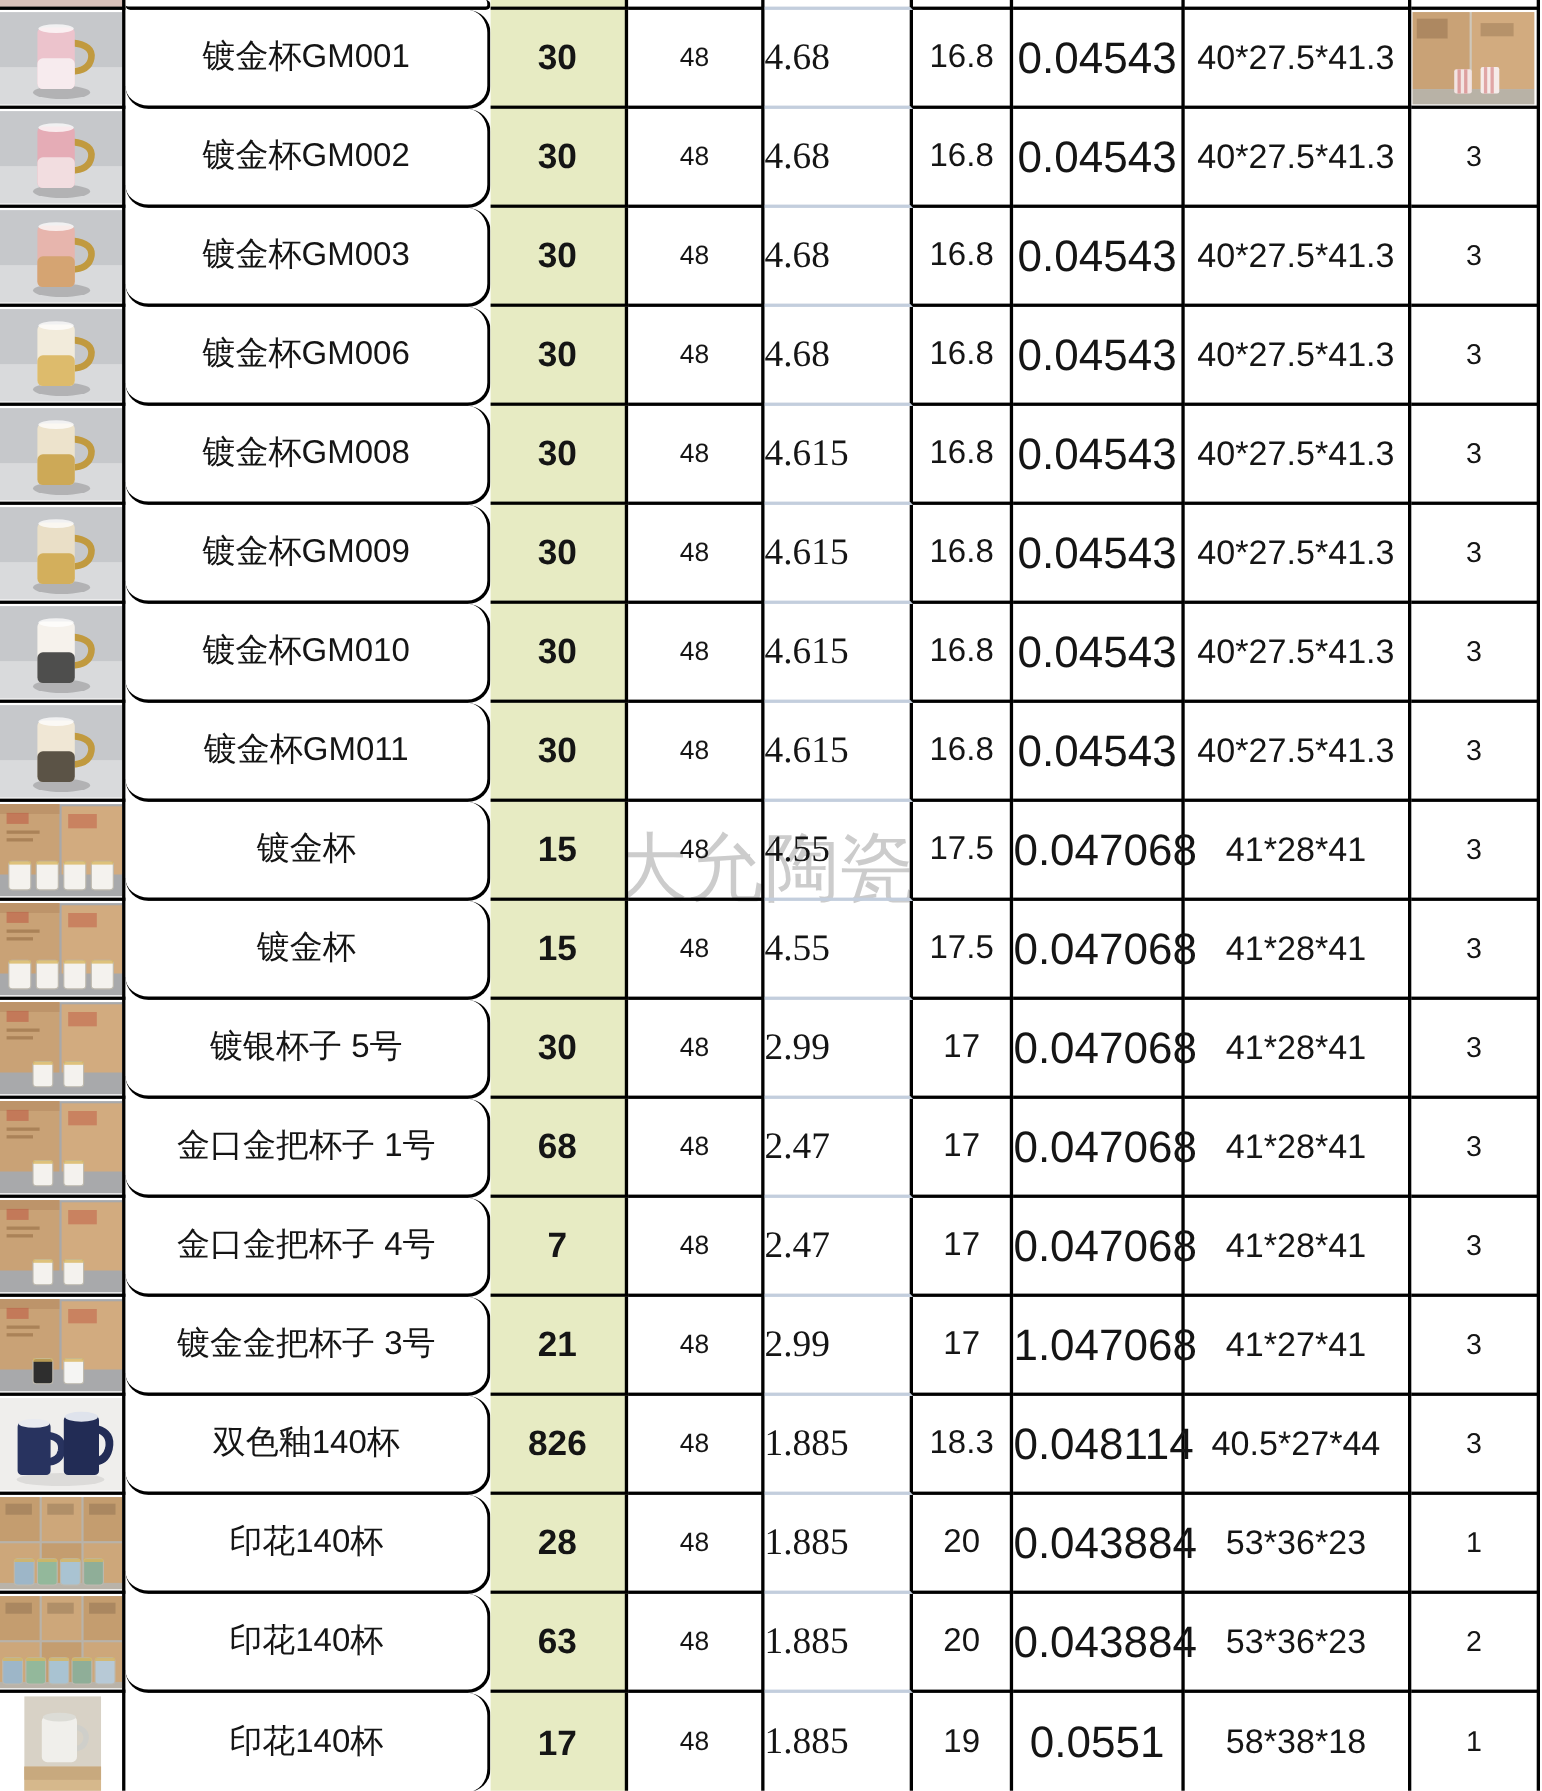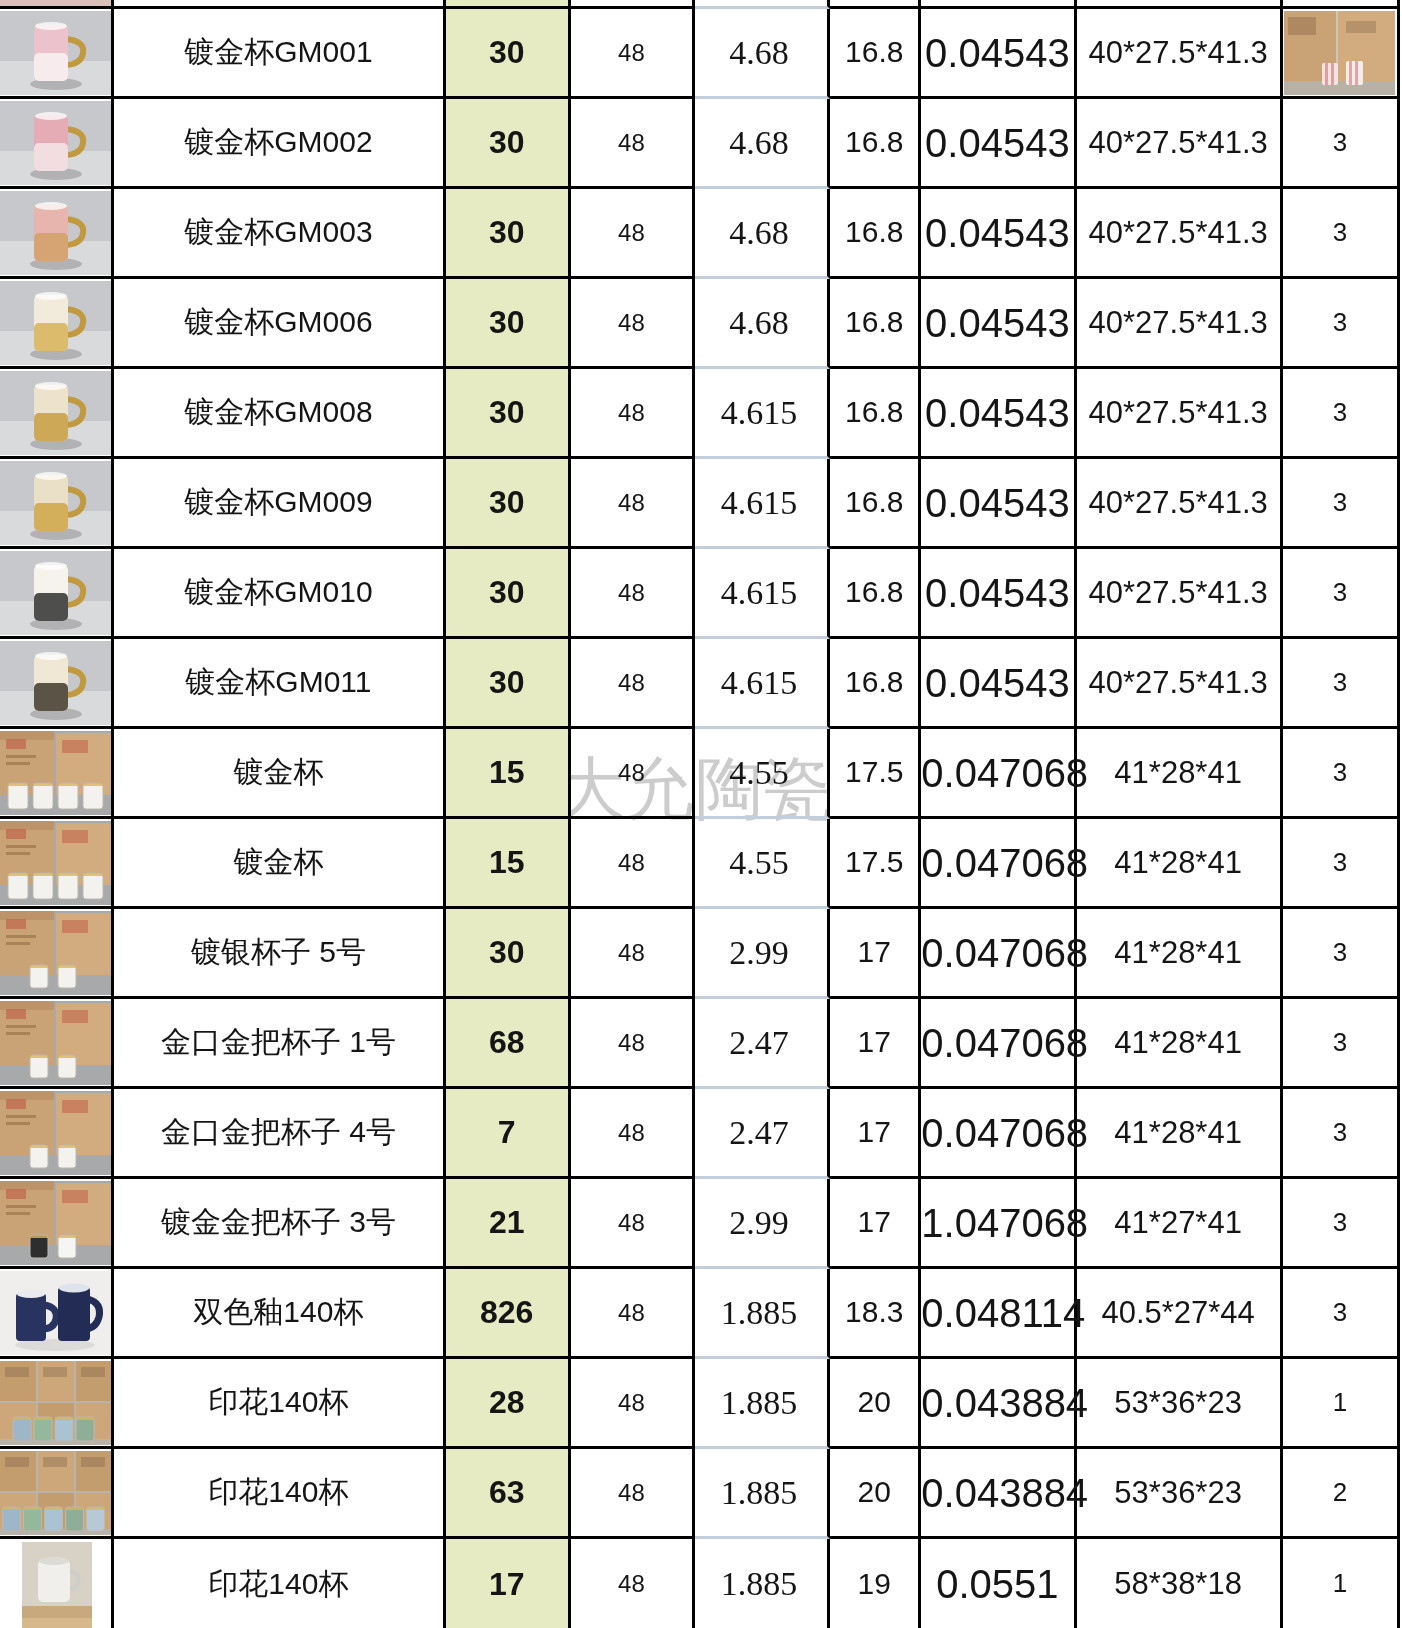--- a/index.html
+++ b/index.html
@@ -15,26 +15,26 @@
 
   td { border-right:3px solid var(--grid,#000);
        border-bottom:3px solid var(--grid,#000);
        text-align:center; vertical-align:middle; padding:0;
        background:transparent; line-height:1.15; }
 
   tr.row td  { height:90px; }
   tr.sliver td { height:9px; }
   tr.last td { border-bottom:none; }
 
-  .c-name   { font-size:30px; }
+  .c-name   { font-size:30px;border-radius:21px; }
   .c-qty    { background:var(--hl,#e7ebc3); font-size:32px;font-weight:bold; }
   .c-pack   { font-size:24px; }
   .c-weight { font-size:30px; }
   .c-price  { font-family:"Liberation Serif", serif; font-size:34px;
-              text-align:center; padding-right:4px;
+              text-align:left; padding-right:4px;
               border-bottom-color:var(--price-grid,#c3cedd); }
   .c-vol    { font-size:40px; }
   .c-dims   { font-size:31px; }
   .c-note   { font-size:26px; }
 
   .sliver-img { background:#d9c0b8; }
 
   .photo { width:111px; height:84px; margin:0 auto; line-height:0; }
   .photo svg { display:block; }
   .photo.tall { width:70px; height:87px; margin:2px 0 0 22px; position:relative; }

